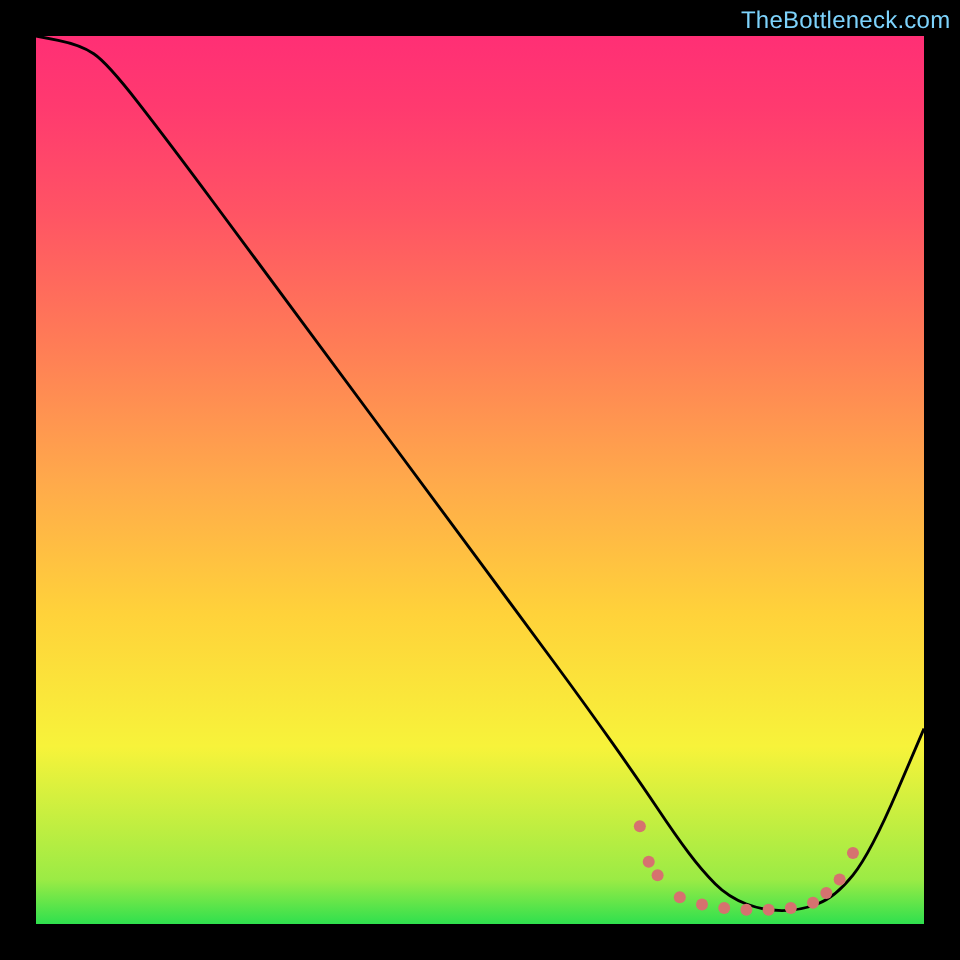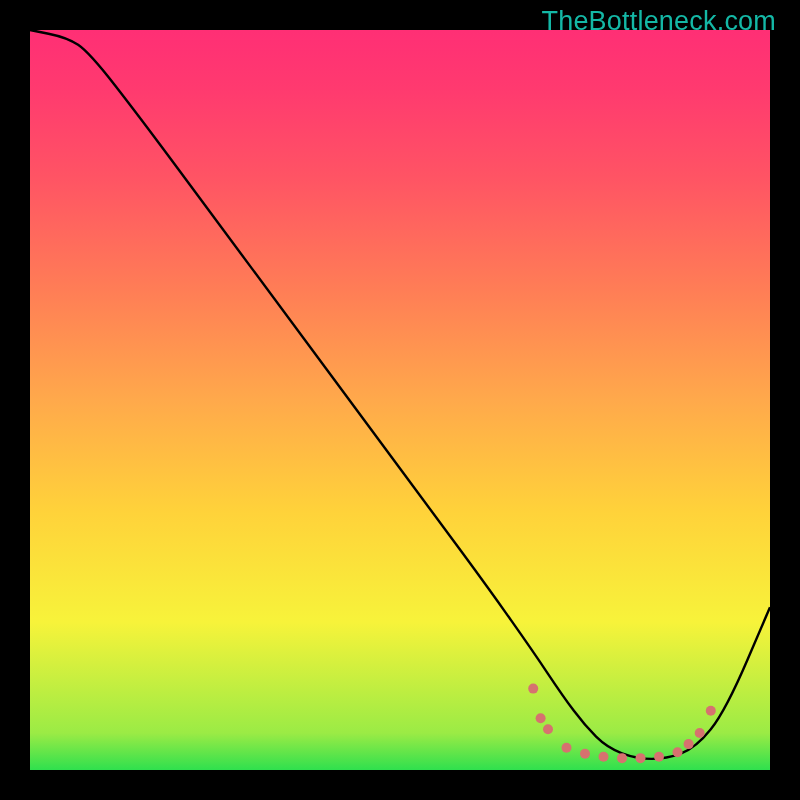--- a/index.html
+++ b/index.html
@@ -32,23 +32,23 @@
       #ffd23a 35%,
       #ffa94b 50%,
       #ff7d56 65%,
       #ff5464 80%,
       #ff3a6f 92%,
       #ff2f75 100%);
   }
   .watermark {
     position: absolute;
     top: 6px;
-    right: 24px;
-    color: #14b8a6;
-    font-size: 27px;
+    right: 8px;
+    color: #7dd3fc;
+    font-size: 20px;
     letter-spacing: 0.2px;
     user-select: none;
   }
   svg.curve {
     position: absolute;
     left: 0;
     top: 0;
     width: 740px;
     height: 740px;
     overflow: visible;

